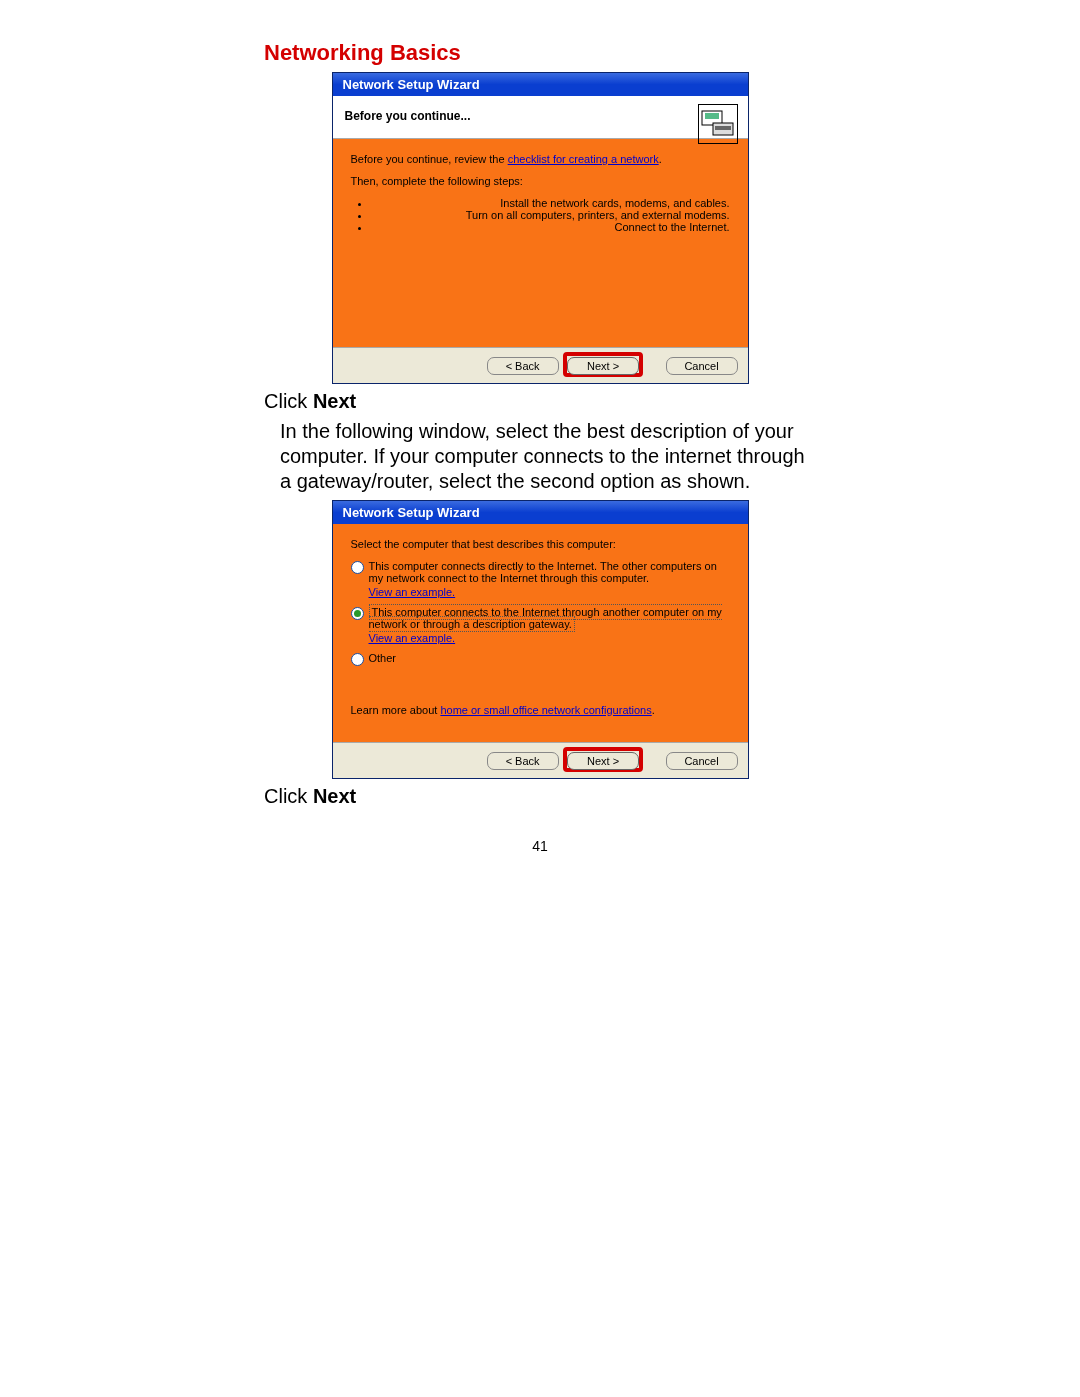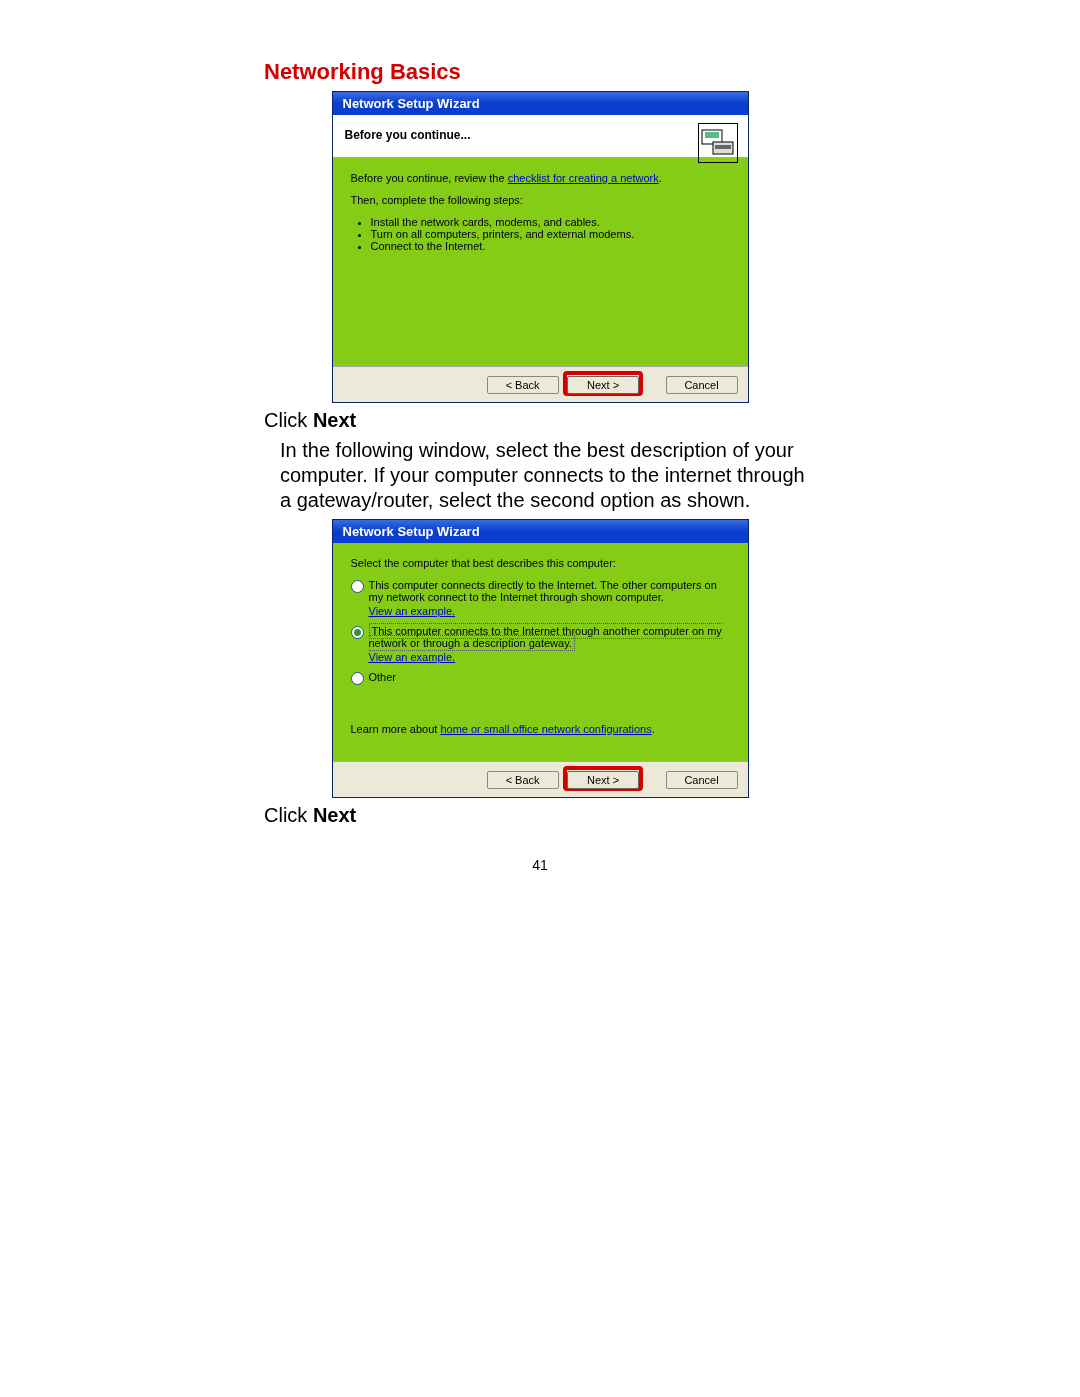--- a/index.html
+++ b/index.html
@@ -5,21 +5,21 @@
   body {
     margin: 0;
     background: #fff;
     font-family: Arial, Helvetica, sans-serif;
     font-size: 16px;
     color: #000;
   }
   .page {
     width: 912px;
     margin: 0 auto;
-    padding: 59px 180px 40px 180px;
+    padding: 40px 180px 40px 180px;
     box-sizing: border-box;
   }
   .section-title {
     color: #d40000;
     font-family: Arial, Helvetica, sans-serif;
     font-weight: bold;
     font-size: 22px;
     margin: 0 0 6px 0;
   }
   .intro {
@@ -29,21 +29,21 @@
   .click-next { font-size: 20px; margin: 6px 0; }
   .click-next b { font-weight: bold; }
   .desc { font-size: 20px; margin: 0 0 6px 16px; line-height: 1.25; }
   .page-number { text-align: center; font-size: 14px; margin-top: 30px; }
 
   
   .wizard {
     width: 415px;
     margin: 0 auto 2px auto;
     border: 1px solid #0a246a;
-    background: #84cc16;
+    background: #f97316;
     font-family: Tahoma, Arial, sans-serif;
   }
   .titlebar {
     background: linear-gradient(to bottom, #3a6be0, #0a3ed0 50%, #0a3ed0);
     color: #fff;
     font-size: 13px;
     font-weight: bold;
     padding: 4px 10px;
   }
   .wiz-header {
@@ -58,34 +58,34 @@
     right: 10px; top: 8px;
     width: 38px; height: 38px;
     border: 1px solid #000;
   }
   .wiz-content {
     padding: 14px 18px;
     font-size: 11px;
     min-height: 180px;
   }
   .wiz-content p { margin: 0 0 10px 0; }
-  .wiz-content ul { margin: 4px 0 10px 20px; padding: 0; }
+  .wiz-content ul { margin: 4px 0 10px 20px; padding: 0; text-align: right; }
   .wiz-content li { margin: 0; }
   .link { color: #0000cc; text-decoration: underline; }
   .wiz-footer {
     border-top: 1px solid #a9a9a9;
     padding: 8px 10px;
     text-align: right;
     background: #ece9d8;
   }
   .wiz-btn {
     display: inline-block;
     background: #ece9d8;
     border: 1px solid #888;
-    border-radius: 2px;
+    border-radius: 7px;
     font-family: Tahoma, Arial, sans-serif;
     font-size: 11px;
     padding: 2px 0;
     width: 70px;
     text-align: center;
     margin-left: 4px;
     vertical-align: middle;
   }
   .hl { border: 4px solid #d40000; border-radius: 4px; padding: 0; }
   .hl .wiz-btn { margin: 0; border: 1px solid #666; }
@@ -149,21 +149,21 @@
   </p>
   <p class="desc">In the following window, select the best description of your computer.  If your computer connects to the internet through a gateway/router, select the second option as shown.</p>
 
   <div class="wizard">
     <div class="titlebar">Network Setup Wizard</div>
     <div class="wiz-content" style="min-height:190px;">
       <p>Select the computer that best describes this computer:</p>
 
       <div class="radio-option">
         <span class="radio-circle"></span>
-        <span>This computer connects directly to the Internet. The other computers on my network connect to the Internet through shown computer.</span>
+        <span>This computer connects directly to the Internet. The other computers on my network connect to the Internet through this computer.</span>
       </div>
       <span class="example-link">View an example.</span>
 
       <div class="radio-option">
         <span class="radio-circle selected"></span>
         <span class="dotted-box">
           <span>This computer connects to the Internet through another computer on my network or through </span><span>a description gateway.</span>
         </span>
       </div>
       <span class="example-link">View an example.</span>

